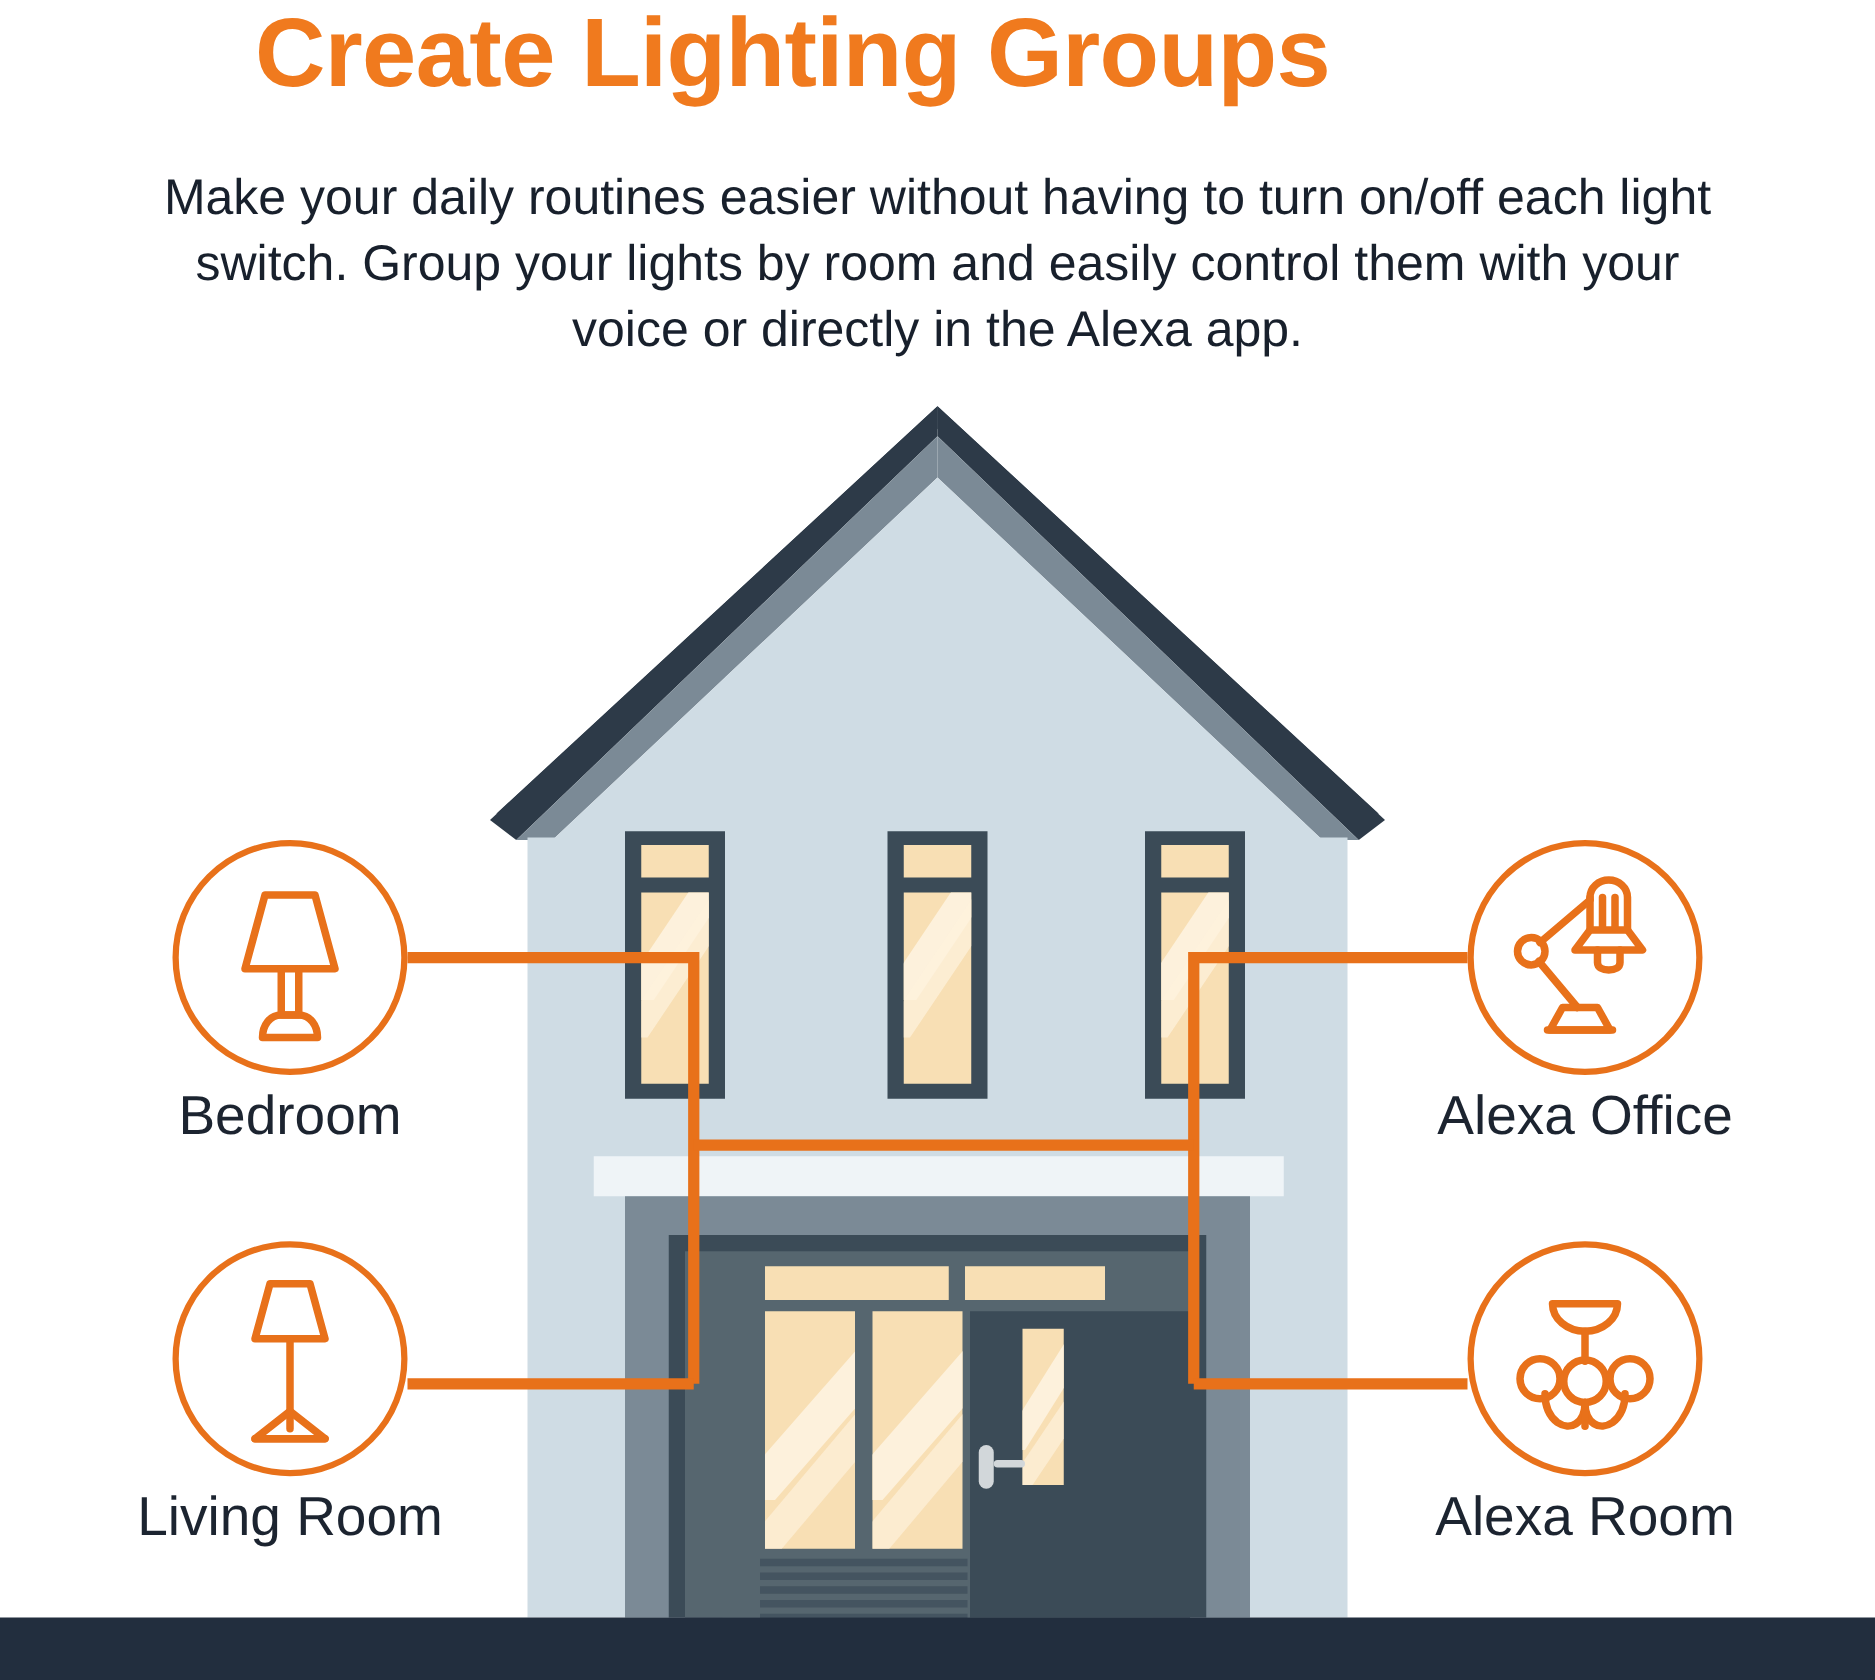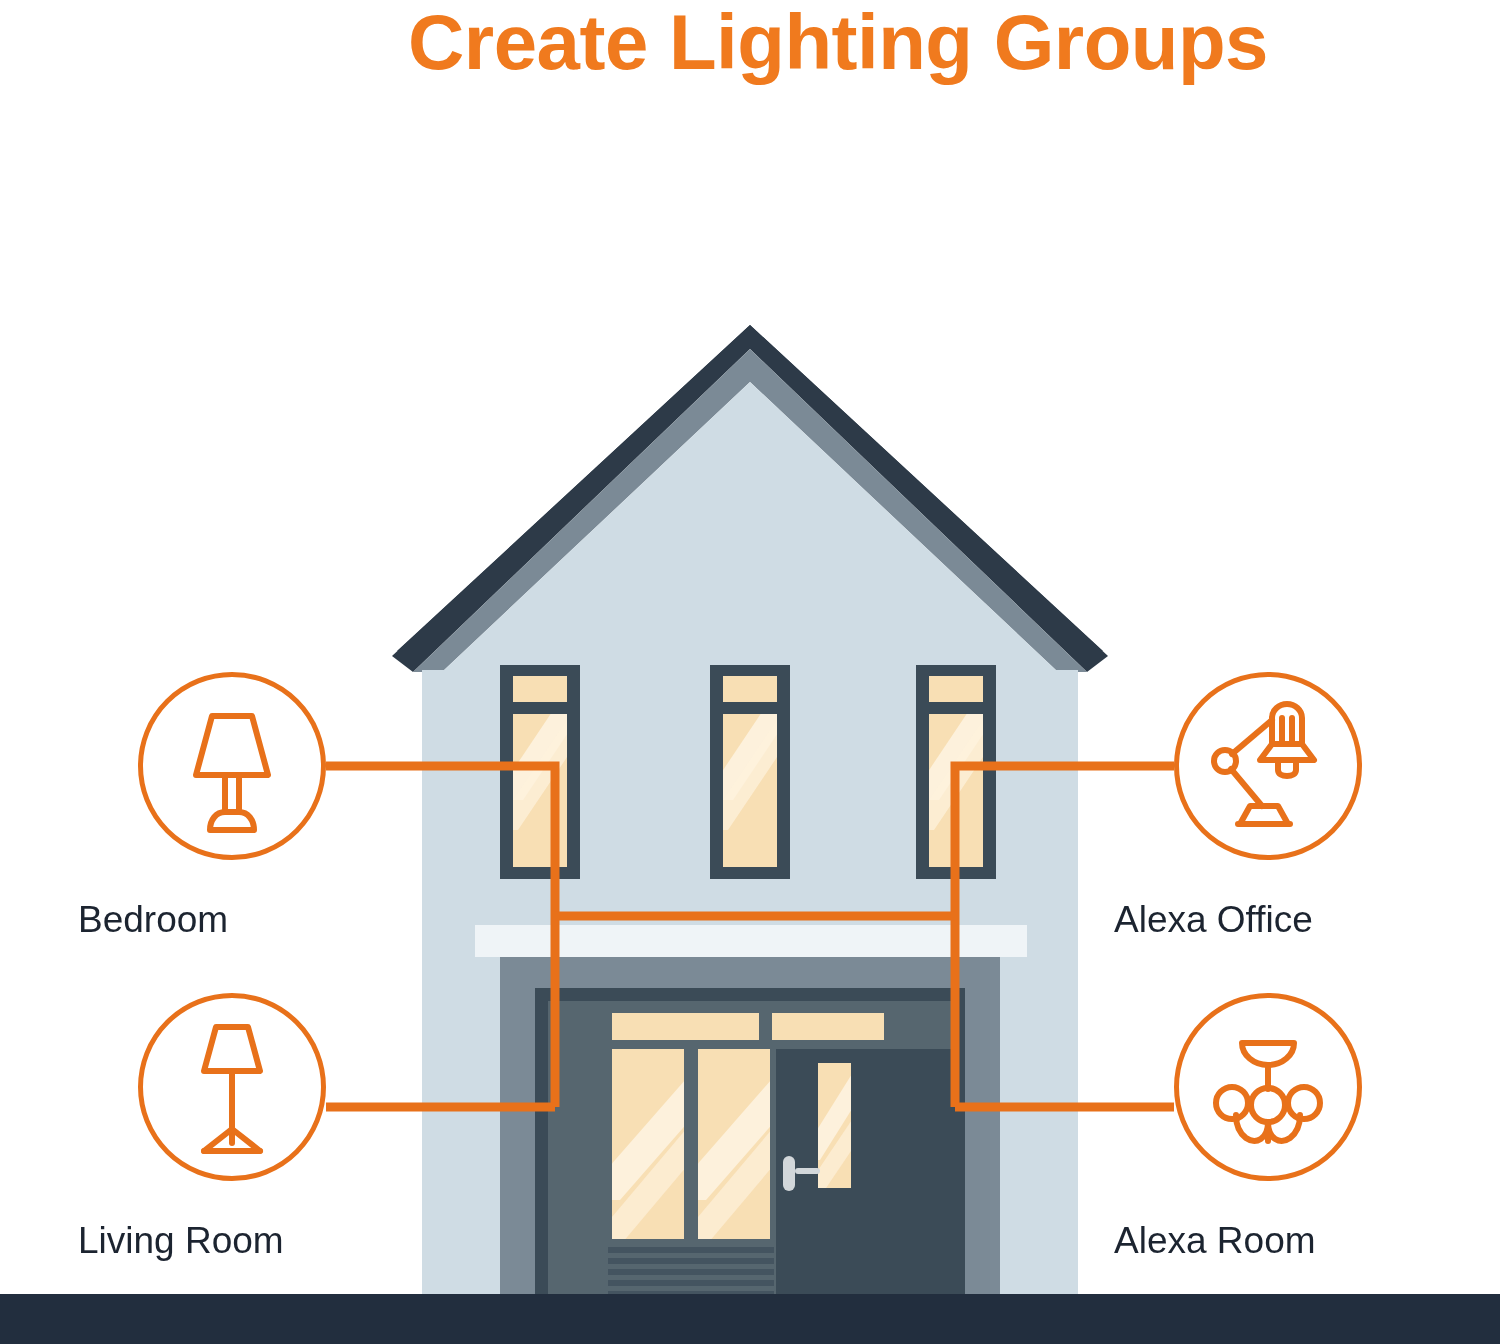--- a/index.html
+++ b/index.html
@@ -19,21 +19,21 @@
     background: #ffffff;
     overflow: hidden;
   }
 
   
   #headline {
     position: absolute;
     left: 0;
     top: 2px;
     width: 1268px;
-    text-align: right;
+    text-align: center;
     color: #F07A1E;
     font-size: 78px;
     font-weight: 700;
     letter-spacing: -0.5px;
     line-height: 1.05;
     white-space: nowrap;
   }
   #subhead {
     position: absolute;
     left: 118px;
@@ -75,25 +75,25 @@
     left: 0;
     top: 0;
     width: 188px;
     height: 188px;
   }
   .node .caption {
     position: absolute;
     top: 196px;
     left: -60px;
     width: 308px;
+    text-align: center;
     color: #1C2430;
-    font-size: 37px;
+    font-size: 44px;
     font-weight: 400;
     white-space: nowrap;
-    margin-top: 31px;
   }
 
   #node-bedroom      { left: 138px;  top: 672px; }
   #node-living       { left: 138px;  top: 993px; }
   #node-office       { left: 1174px; top: 672px; }
   #node-dining       { left: 1174px; top: 993px; }
 
   
   #wires {
     position: absolute;
@@ -114,20 +114,21 @@
     background: #222E3E;
   }
 </style>
 </head>
 <body>
 
 <div id="stage">
 
   <div id="headline">Create Lighting Groups</div>
 
+  <div id="subhead">Make your daily routines easier without having to turn on/off each light switch. Group your lights by room and easily control them with your voice or directly in the Alexa app.</div>
 
   <svg id="house" viewBox="0 0 1500 1344">
 
     <polygon points="750,325 1103,651 1085,651 750,343" fill="#2D3A48"></polygon>
     <polygon points="750,325 397,651 415,651 750,343" fill="#2D3A48"></polygon>
 
     <polygon points="750,325 1108,656 1087,672 750,349" fill="#2D3A48"></polygon>
     <polygon points="750,325 392,656 413,672 750,349" fill="#2D3A48"></polygon>
 
     <polygon points="750,349 1087,672 1058,672 750,382" fill="#7B8A96"></polygon>

